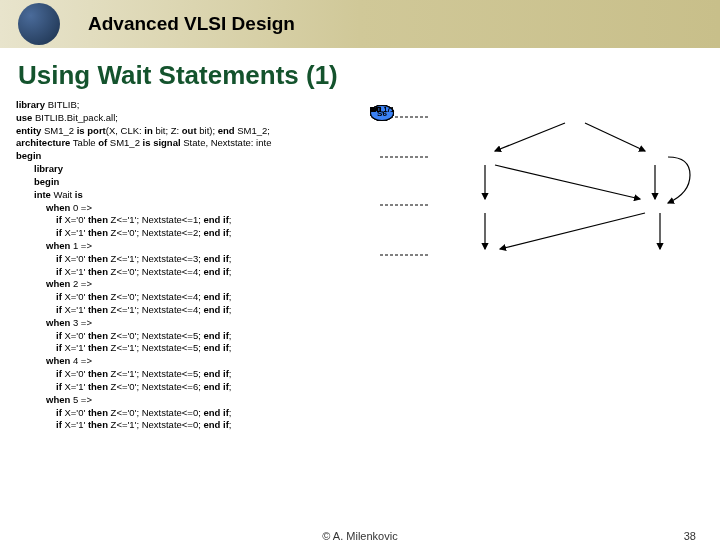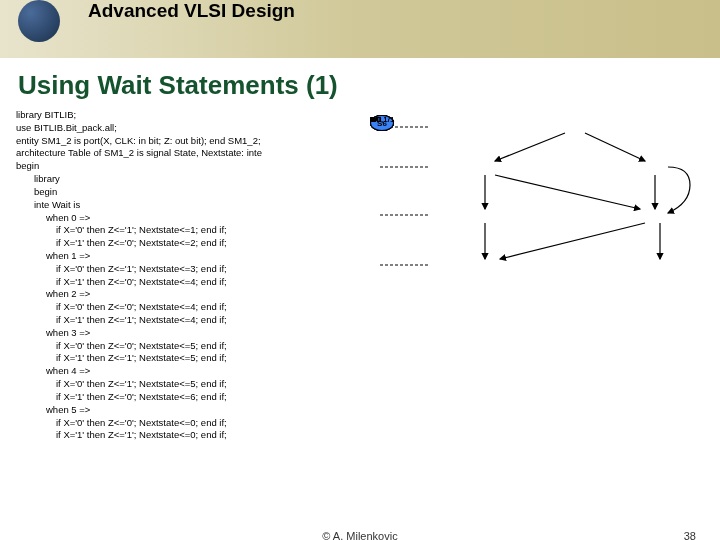--- a/index.html
+++ b/index.html
@@ -1,23 +1,23 @@
 <!DOCTYPE html>
 <html><head>
 <meta charset="utf-8">
 <style>
   * { margin: 0; padding: 0; box-sizing: border-box; }
   body { width: 720px; height: 540px; font-family: Arial, sans-serif; background: #fff; overflow: hidden; position: relative; }
-  .header-bar { position: relative; height: 58px; background: linear-gradient(to right, #e8e4cc, #d0c898, #c8bf8a); display: flex; }
+  .header-bar { position: relative; height: 48px; background: linear-gradient(to right, #e8e4cc, #d0c898, #c8bf8a); display: flex; align-items: center; }
   .globe { width: 42px; height: 42px; border-radius: 50%; background: radial-gradient(circle at 30% 30%, #4a6b9a, #1a2f4a); margin-left: 18px; flex-shrink: 0; }
   .header-title { margin-left: 28px; font-size: 19px; font-weight: bold; color: #000; font-family: Arial, sans-serif; }
   .slide-title { font-size: 26px; font-weight: bold; color: #14532d; padding: 12px 0 8px 18px; font-family: Arial, sans-serif; }
   .content { position: relative; padding: 0 16px; }
   .code-block { font-family: Arial, sans-serif; font-size: 9.5px; line-height: 1.35; color: #000; position: absolute; left: 16px; top: 0; width: 340px; }
-  .code-block b { font-weight: normal; }
+  .code-block b { font-weight: bold; }
   .diagram { position: absolute; left: 370px; top: 6px; width: 340px; height: 190px; }
   .footer { position: absolute; bottom: 10px; width: 100%; font-size: 11px; color: #333; }
   .footer-center { position: absolute; left: 50%; transform: translateX(-50%); }
   .footer-right { position: absolute; right: 24px; }
   
   .state { position: absolute; width: 24px; height: 16px; border: 1.2px solid #000; border-radius: 50%; background: #3b82f6; font-size: 8px; font-weight: bold; display: flex; align-items: center; justify-content: center; }
   .dlabel { position: absolute; font-size: 8px; font-family: Arial, sans-serif; }
 </style>
 </head>
 <body>

